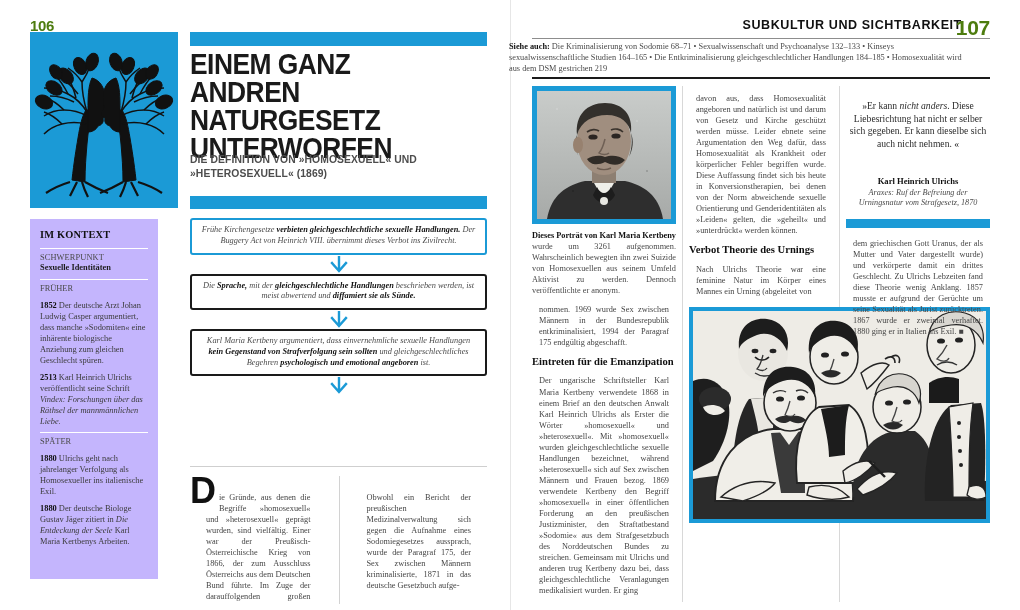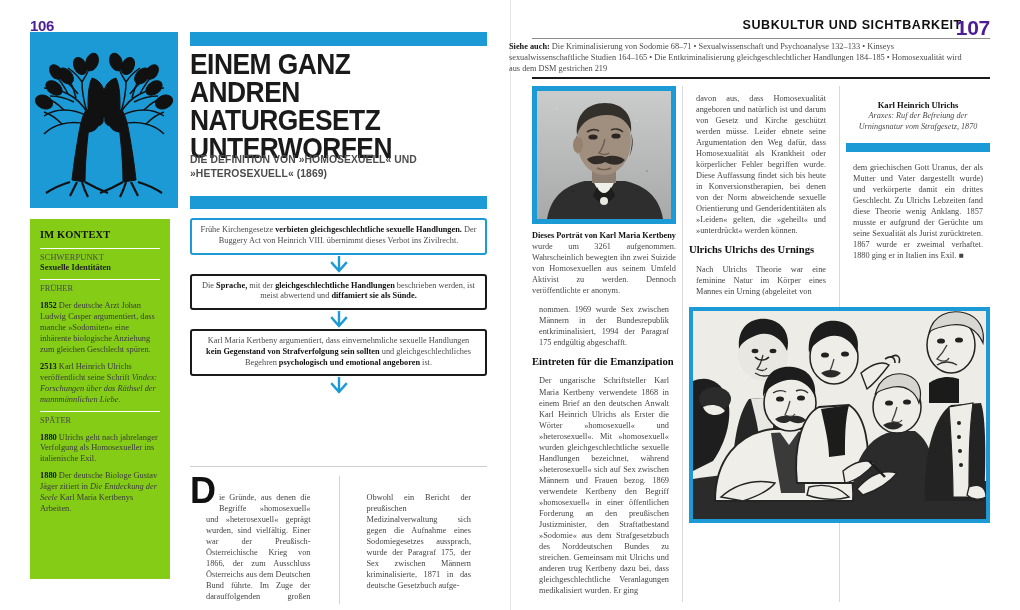--- a/index.html
+++ b/index.html
@@ -25,21 +25,21 @@
   .page { position: absolute; top: 0; height: 610px; }
   .page-left  { left: 0;    width: 510px; }
   .page-right { left: 510px; width: 510px; }
 
   .folio {
     position: absolute;
     font-family: "Liberation Sans", sans-serif;
     font-weight: bold;
     font-size: 15px;
     letter-spacing: -0.3px;
-    color: #4c1d95;
+    color: #4d7c0f;
   }
   .folio-left  { left: 30px; top: 17px; }
   .folio-right { right: 30px; top: 16px; font-size: 21px; }
 
   .runhead {
     position: absolute;
     right: 58px; top: 17px;
     font-family: "Liberation Sans", sans-serif;
     font-weight: bold;
     font-size: 13.5px;
@@ -98,22 +98,22 @@
     color: #4d4d4d;
     transform: scaleX(0.90);
     transform-origin: left top;
     text-transform: uppercase;
   }
 
   
   .context {
     position: absolute;
     left: 30px; top: 219px;
-    width: 140px; height: 360px;
-    background: #84cc16;
+    width: 128px; height: 360px;
+    background: #c4b5fd;
     padding: 9px 10px 10px 10px;
     font-size: 8.4px;
     line-height: 1.30;
     color: #3b3b3b;
   }
   .context h3 {
     margin: 0 0 6px 0;
     font-family: "Liberation Serif", serif;
     font-weight: bold;
     font-size: 10.4px;
@@ -135,20 +135,21 @@
   .flow-box {
     position: relative;
     border: 2px solid #1a1a1a;
     border-radius: 3px;
     padding: 5px 8px 6px;
     text-align: center;
     font-size: 8.3px;
     line-height: 1.30;
     color: #4b4b4b;
     background: #fff;
+    font-style: italic;
   }
   .flow-box.blue-border { border-color: #1b9ad6; }
   .flow-box.filled {
     background: #1b9ad6;
     border-color: #1b9ad6;
     color: #111;
     font-weight: bold;
     font-size: 8.9px;
     line-height: 1.32;
     padding: 7px 8px 8px;
@@ -260,21 +261,21 @@
     margin-top: 6px;
   }
   .caption b { color: #111; }
 
   .quote-block { text-align: center; margin-top: 14px; }
   .quote-text {
     font-size: 9.6px; line-height: 1.31; color: #2c2c2c;
   }
   .quote-text i { font-style: italic; }
   .quote-author {
-    font-weight: bold; font-size: 8.6px; color: #111; margin-top: 9px;
+    font-weight: bold; font-size: 8.6px; color: #111; margin-top: 26px;
   }
   .quote-src {
     font-style: italic; font-size: 8.2px; color: #4a4a4a; line-height: 1.3;
   }
   .accent-bar {
     width: 100%; height: 9px; background: #1b9ad6; margin: 10px 0 10px;
   }
 
   .cartoon {
     margin-top: 10px;
@@ -484,21 +485,21 @@
       <p style="margin-top:8px">nommen. 1969 wurde Sex zwischen Männern in der Bundesrepublik entkriminalisiert, 1994 der Paragraf 175 endgültig abgeschafft.</p>
       <h4>Eintreten für die Emanzipation</h4>
       <p>Der ungarische Schriftsteller Karl Maria Kertbeny verwendete 1868 in einem Brief an den deutschen Anwalt Karl Heinrich Ulrichs als Erster die Wörter »homosexuell« und »heterosexuell«. Mit »homosexuell« wurden gleichgeschlechtliche sexuelle Handlungen bezeichnet, während »heterosexuell« sich auf Sex zwischen Männern und Frauen bezog. 1869 verwendete Kertbeny den Begriff »homosexuell« in einer öffentlichen Forderung an den preußischen Justizminister, den Straftatbestand »Sodomie« aus dem Strafgesetzbuch des Norddeutschen Bundes zu streichen. Gemeinsam mit Ulrichs und anderen trug Kertbeny dazu bei, dass gleichgeschlechtliche Veranlagungen medikalisiert wurden. Er ging</p>
       <div class="caption" style="margin-top:13px">
         <b>Eine politische Karikatur von Willibald Krain</b><span> aus dem Jahre 1907 über den §175 deutet an, dass viele berühmte deutsche Schriftsteller dagegen verstießen.</span>
       </div>
     </div>
 
     <div class="rcol rcol-2">
       <p>davon aus, dass Homosexualität angeboren und natürlich ist und darum von Gesetz und Kirche geschützt werden müsse. Leider ebnete seine Argumentation den Weg dafür, dass Homosexualität als Krankheit oder körperlicher Fehler begriffen wurde. Diese Auffassung findet sich bis heute in Konversionstherapien, bei denen von der Norm abweichende sexuelle Orientierung und Genderidentitäten als »Leiden« gelten, die »geheilt« und »unterdrückt« werden können.</p>
-      <h4>Ulrichs Ulrichs des Urnings</h4>
+      <h4>Verbot Theorie des Urnings</h4>
       <p>Nach Ulrichs Theorie war eine feminine Natur im Körper eines Mannes ein Urning (abgeleitet von</p>
 
       <div class="cartoon">
         <svg width="293" height="208" viewBox="0 0 293 208" aria-hidden="true">
           <rect width="293" height="208" fill="#eeece6"></rect>
 
           <path d="M0 168 C60 158 150 160 293 170 L293 208 L0 208 Z" fill="#2b2b2b"></path>
 
           <path d="M0 70 C14 64 28 70 34 86 C40 104 34 130 20 150 L0 160 Z" fill="#1e1e1e"></path>
           <ellipse cx="22" cy="88" rx="16" ry="12" fill="#2b2b2b"></ellipse>
@@ -575,20 +576,23 @@
             <path d="M276 176 C286 172 293 176 293 186 C286 190 278 188 274 184 Z" fill="#efede7" stroke="#242424" stroke-width="1.3"></path>
           </g>
 
           <path d="M176 150 L192 166" stroke="#1d1d1d" stroke-width="2.4"></path>
         </svg>
       </div>
     </div>
 
     <div class="rcol rcol-3">
       <div class="quote-block">
+        <div class="quote-text">
+          <span>»</span><span>Er kann </span><i>nicht anders</i><span>. Diese Liebesrichtung hat nicht er selber sich gegeben. Er kann dieselbe sich auch nicht nehmen. </span><span>«</span>
+        </div>
         <div class="quote-author">Karl Heinrich Ulrichs</div>
         <div class="quote-src">Araxes: Ruf der Befreiung der Urningsnatur vom Strafgesetz, 1870</div>
       </div>
       <div class="accent-bar"></div>
       <p>dem griechischen Gott Uranus, der als Mutter und Vater dargestellt wurde) und verkörperte damit ein drittes Geschlecht. Zu Ulrichs Lebzeiten fand diese Theorie wenig Anklang. 1857 musste er aufgrund der Gerüchte um seine Sexualität als Jurist zurücktreten. 1867 wurde er zweimal verhaftet. 1880 ging er in Italien ins Exil. ■</p>
     </div>
   </div>
 </div>
 
 </body></html>

